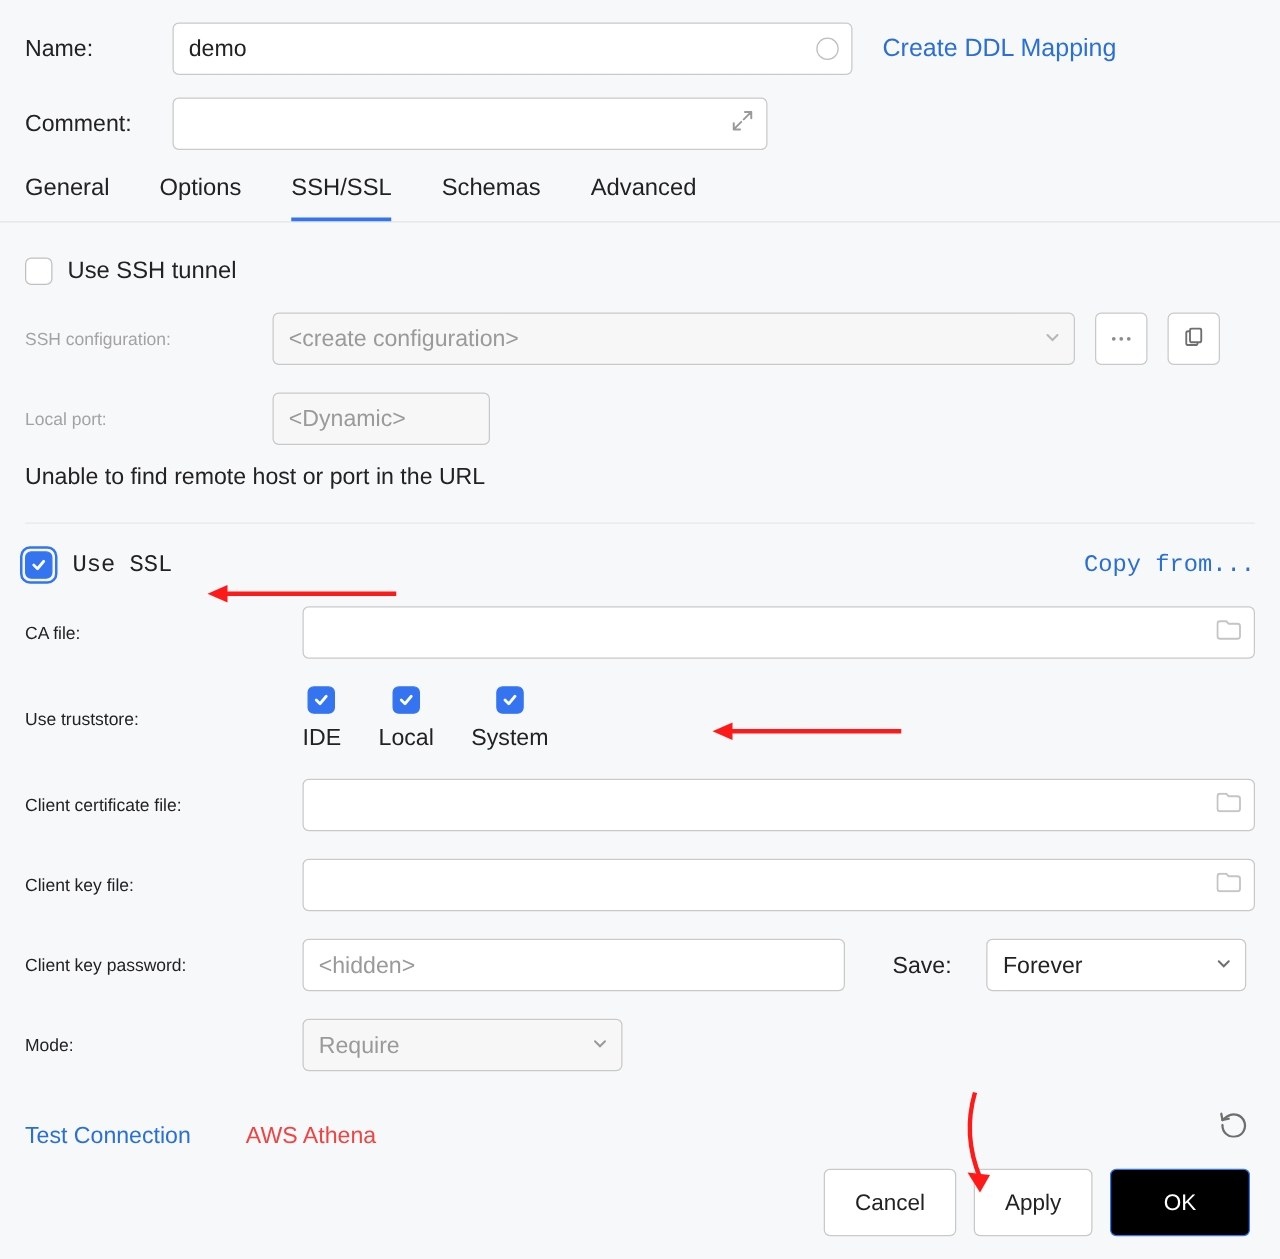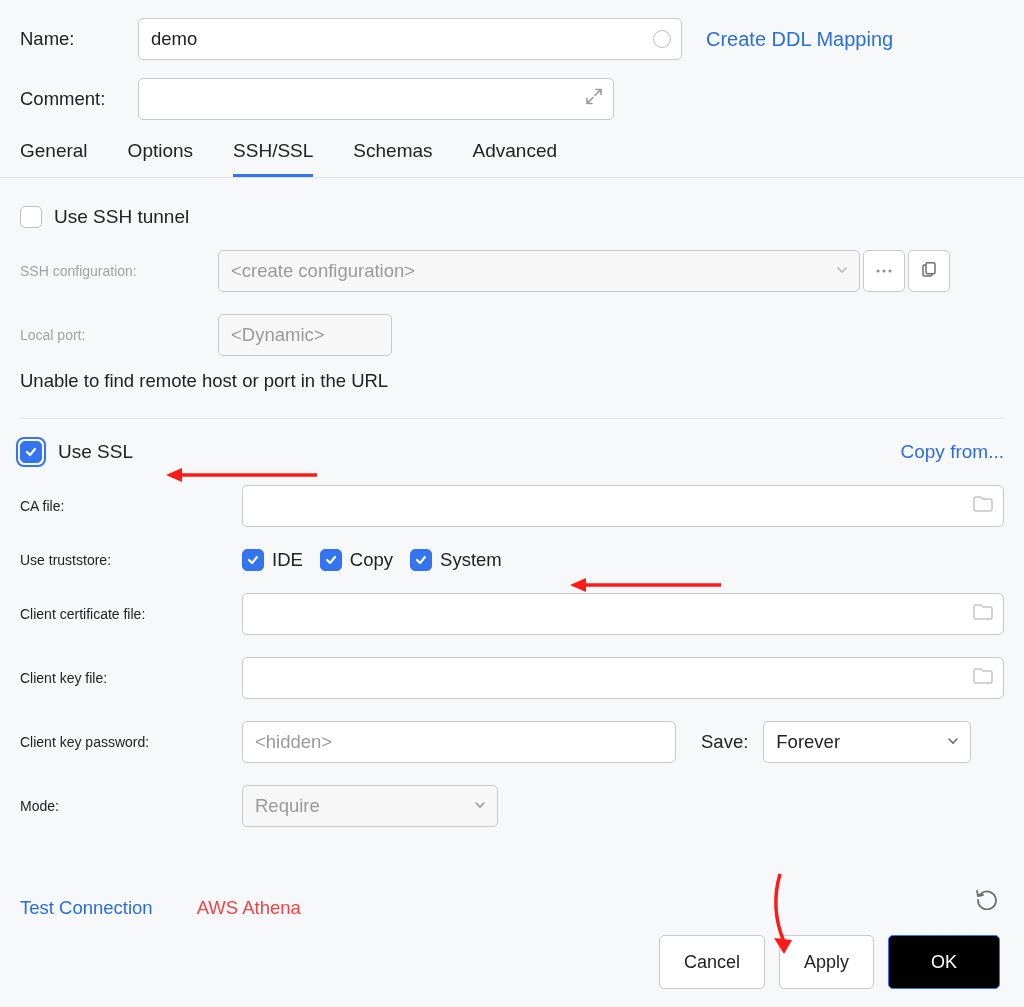--- a/index.html
+++ b/index.html
@@ -37,43 +37,43 @@
   .checkbox.checked { background:#3574f0; border-color:#3574f0; }
   .checkbox.outlined { position:relative; }
   .checkbox.outlined::after { content:""; position:absolute; inset:-5px; border:2.5px solid #3574f0; border-radius:8px; }
   .checkbox svg { width:14px; height:14px; }
   .cb-label { margin-left:12px; font-size:19px; color:#222; }
   .row { display:flex; align-items:center; }
 
   .field-row { display:flex; align-items:center; margin-top:22px; }
   .field-row .flabel { width:198px; color:#a3a3a3; font-size:14px; }
   .field-row .flabel.enabled { color:#222; }
-  .field-row .ctrl { flex:1; display:flex; align-items:center; gap:3px; }
+  .field-row .ctrl { flex:1; display:flex; align-items:center; gap:16px; }
 
   .select, .file-input, .std-input {
     height:42px; border:1px solid #c9c9c9; border-radius:5px; background:#fff;
     padding:0 12px; font-size:18.5px; color:#222; display:flex; align-items:center; position:relative;
   }
   .disabled-bg { background:#f7f7f7; color:#9a9a9a; }
   .ssh-config-select { flex:1; max-width:642px; }
   .select .caret { position:absolute; right:10px; top:50%; transform:translateY(-50%); }
   .icon-btn { width:42px; height:42px; border:1px solid #c9c9c9; border-radius:5px; background:#fff; display:flex; align-items:center; justify-content:center; }
   .local-port-input { width:174px; }
 
   .error-text { color:#222; font-size:18.5px; margin-top:14px; }
 
-  .ssl-header { display:flex; align-items:center; justify-content:space-between; }
+  .ssl-header { display:flex; align-items:center; justify-content:space-between;font-family:Liberation Mono, monospace; }
   .copy-from { color:#2a6fd6; font-size:19px; }
 
   .ssl-grid .field-row .flabel { width:222px; }
   .file-input { flex:1; }
   .file-input .browse-icon { position:absolute; right:10px; top:50%; transform:translateY(-50%); }
 
   .truststore-checks { display:flex; align-items:center; gap:10px; }
-  .truststore-checks .item { display:flex; align-items:center; gap:8px; margin-right:14px; }
+  .truststore-checks .item { display:flex; align-items:center; gap:8px; margin-right:14px;flex-direction:column; }
 
   .pwd-input { flex:1; max-width:434px; color:#9a9a9a; }
   .save-label { margin:0 12px 0 22px; }
   .save-select { width:208px;text-align:right; }
   .mode-select { width:256px; }
 
   .footer-top { position:absolute; left:20px; bottom:88px; display:flex; align-items:center; gap:28px; }
   .aws { color:#ef4444;margin-left:16px; }
   .revert { position:absolute; right:24px; bottom:92px; }
 
@@ -201,21 +201,21 @@
                 </svg>
             </span>
             <span>IDE</span>
           </div>
           <div class="item">
             <span class="checkbox checked">
               <svg viewBox="0 0 14 14">
                   <path d="M3 7 L6 10 L11 4" stroke="#fff" stroke-width="2.2" fill="none" stroke-linecap="round" stroke-linejoin="round"></path>
                 </svg>
             </span>
-            <span>Copy</span>
+            <span>Local</span>
           </div>
           <div class="item">
             <span class="checkbox checked">
               <svg viewBox="0 0 14 14">
                   <path d="M3 7 L6 10 L11 4" stroke="#fff" stroke-width="2.2" fill="none" stroke-linecap="round" stroke-linejoin="round"></path>
                 </svg>
             </span>
             <span>System</span>
           </div>
         </div>

